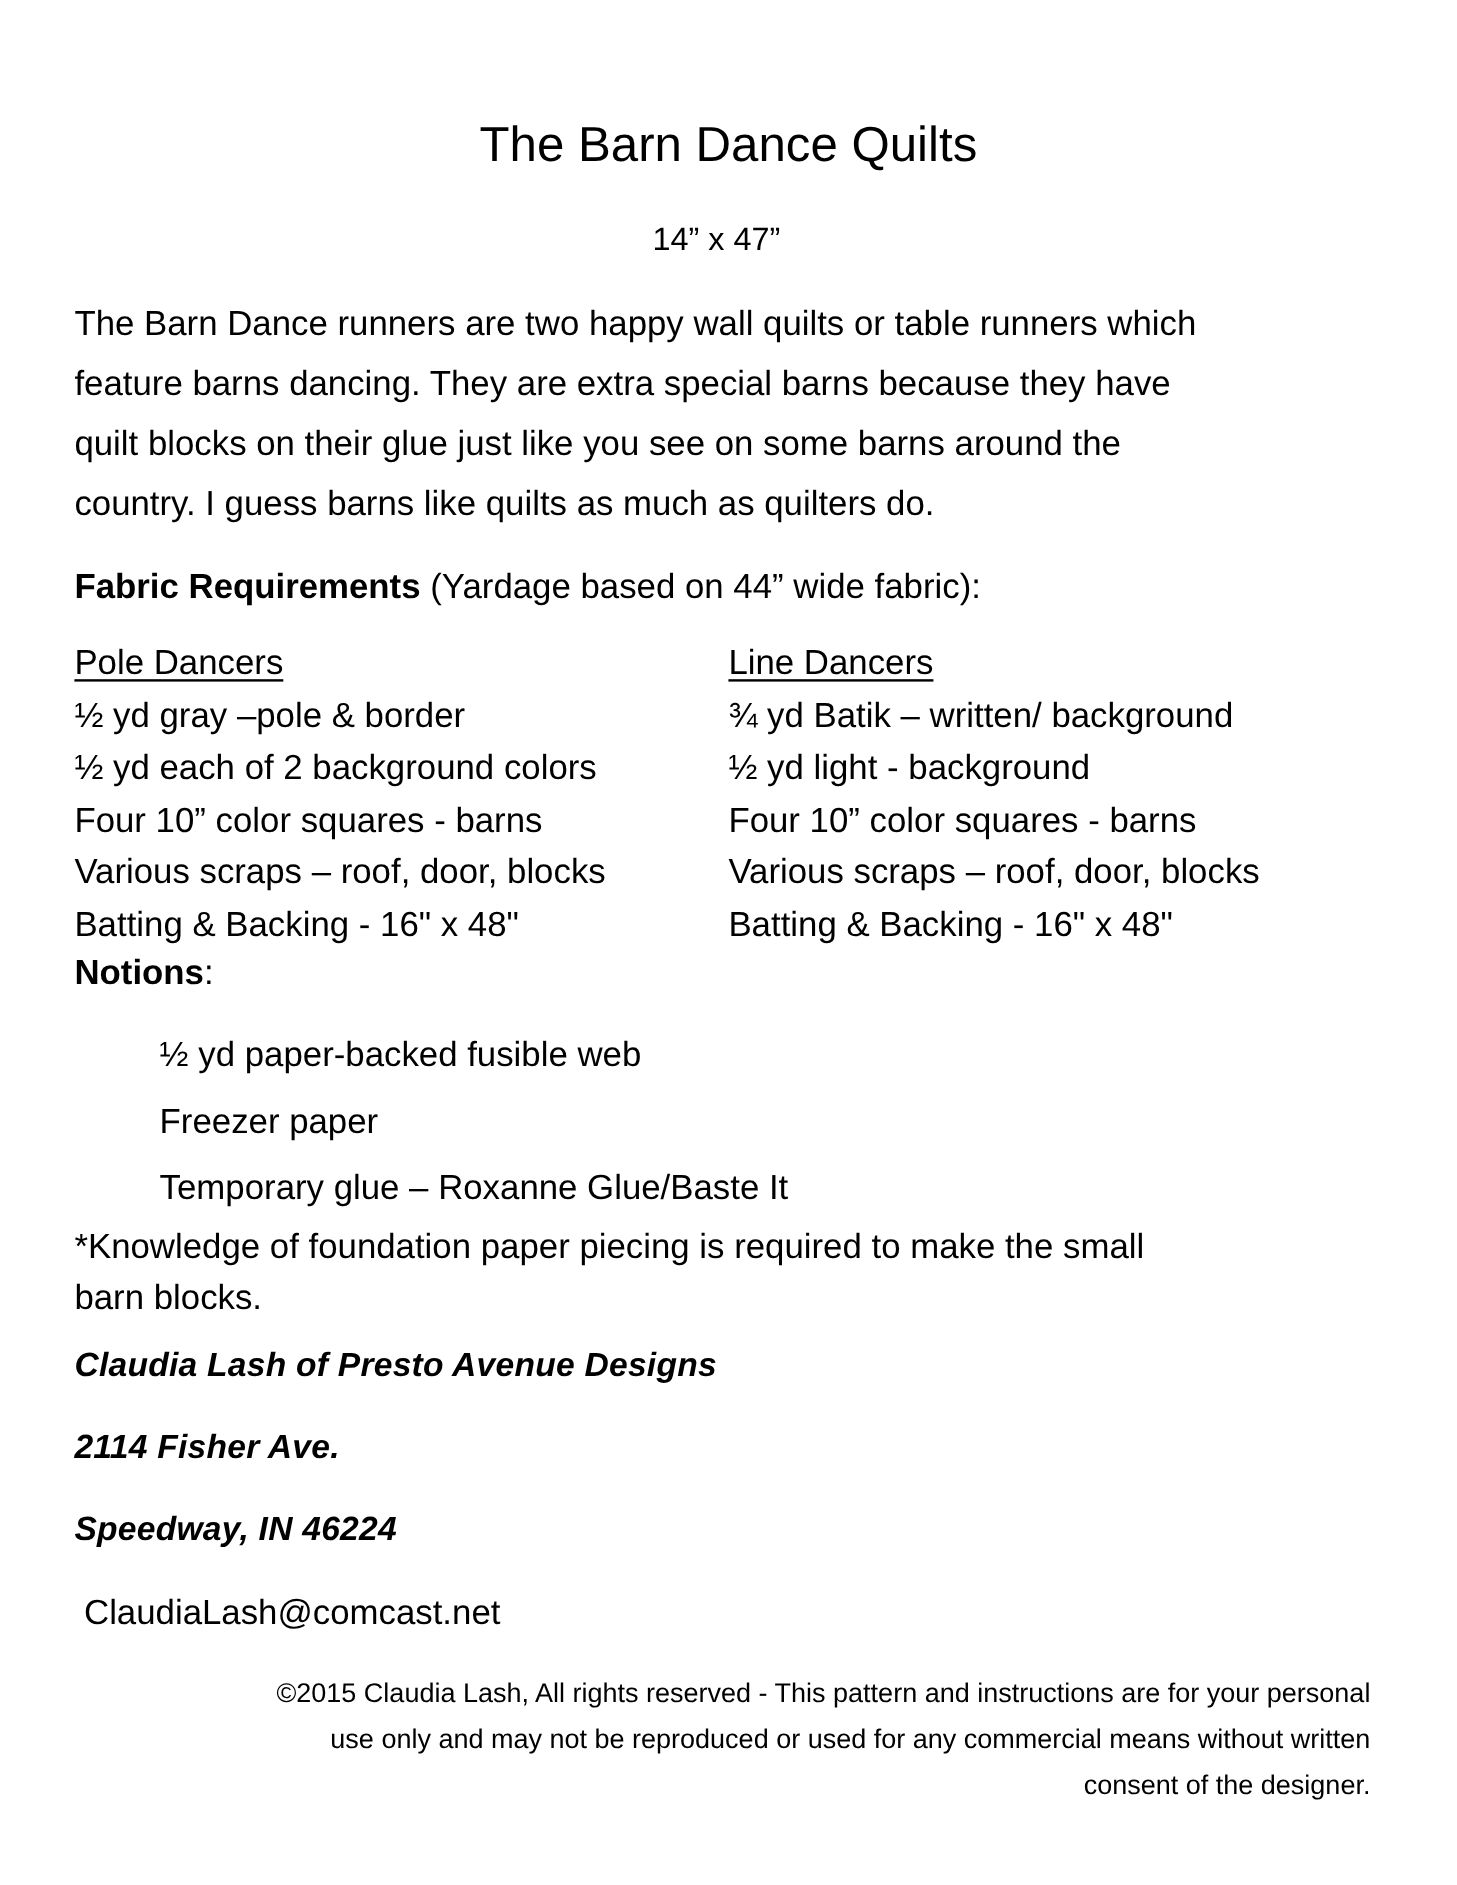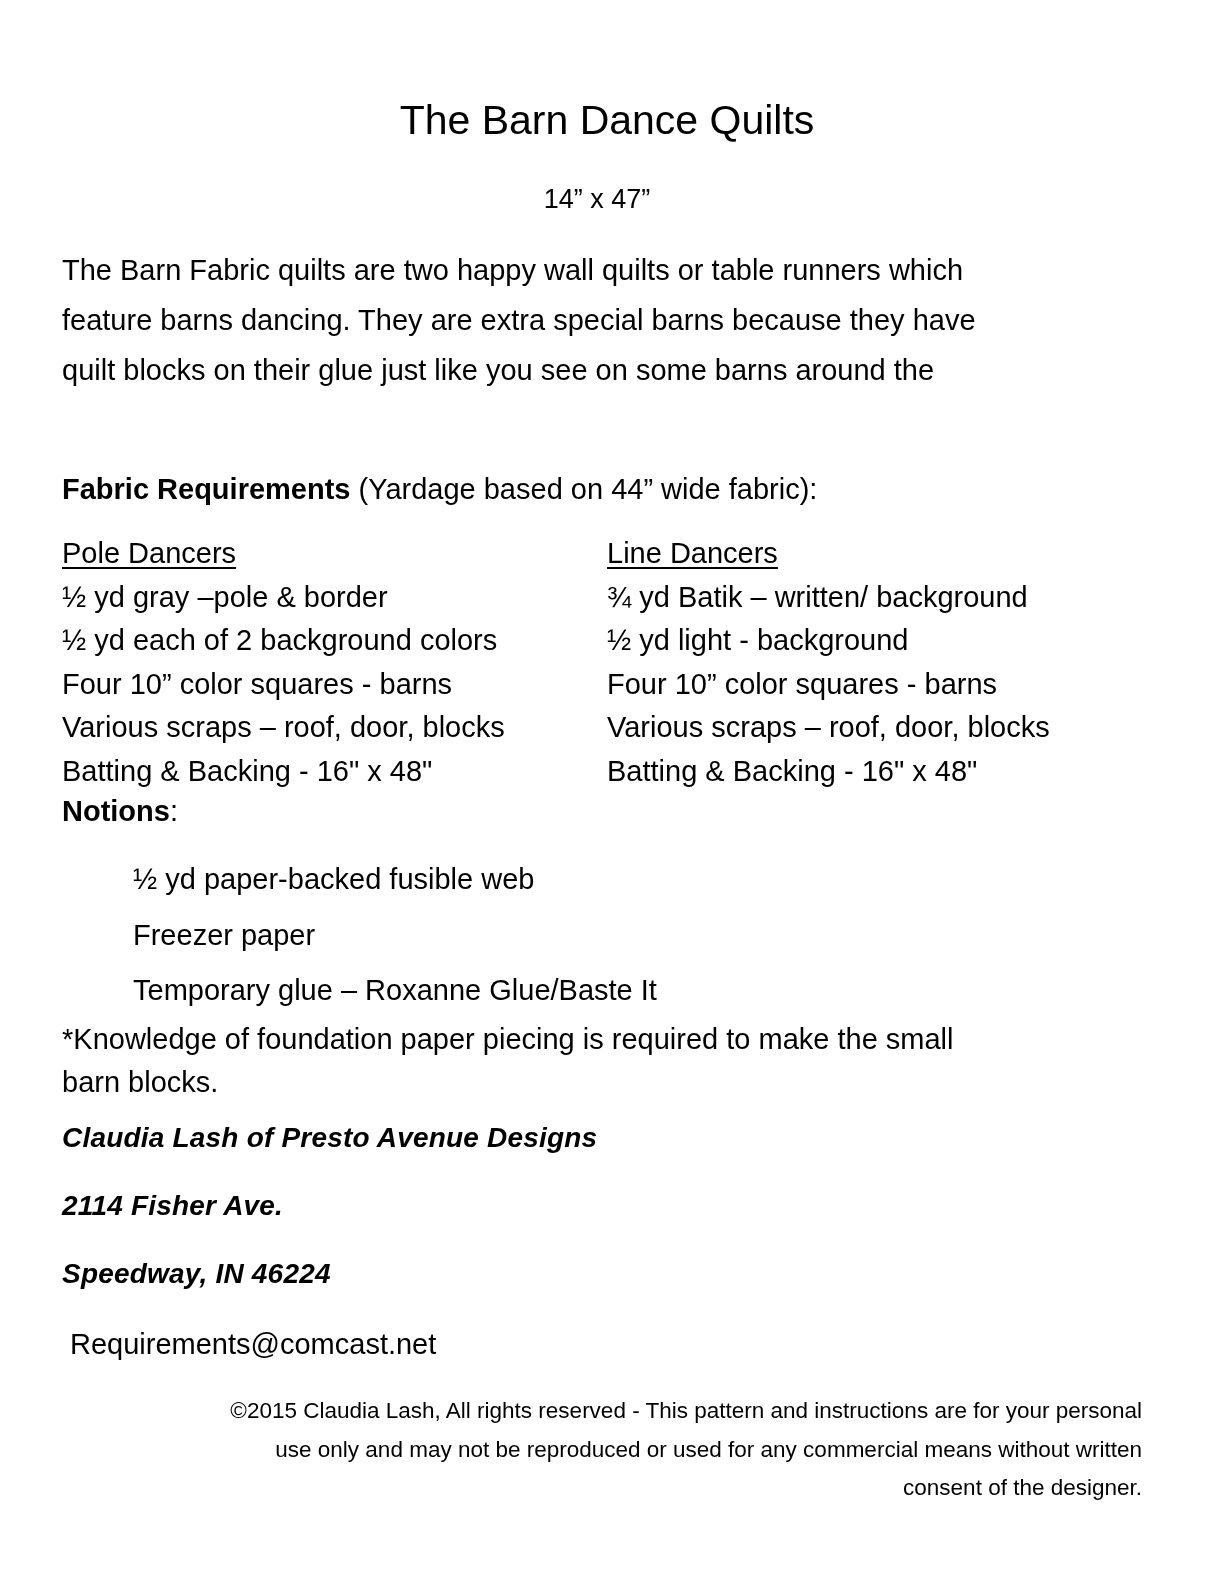--- a/index.html
+++ b/index.html
@@ -57,23 +57,24 @@
     }
     .copyright .line { display: block; white-space: nowrap; }
   </style>
 </head>
 <body>
 
 <div class="abs title">The Barn Dance Quilts</div>
 <div class="abs subtitle">14” x 47”</div>
 
 <div class="abs intro">
-  <span class="line">The Barn Fabric quilts are two happy wall quilts or table runners which</span>
+  <span class="line">The Barn Dance runners are two happy wall quilts or table runners which</span>
   <span class="line">feature barns dancing.  They are extra special barns because they have</span>
   <span class="line">quilt blocks on their glue just like you see on some barns around the</span>
+  <span class="line">country.  I guess barns like quilts as much as quilters do.</span>
 </div>
 
 <div class="abs fabric-heading"><b>Fabric Requirements</b><span> (Yardage based on 44” wide fabric):</span></div>
 
 <div class="abs col left">
   <span class="hdr">Pole Dancers</span>
   <span class="item">½ yd gray –pole &amp; border</span>
   <span class="item">½ yd each of 2 background colors</span>
   <span class="item">Four 10” color squares - barns</span>
   <span class="item">Various scraps – roof, door, blocks</span>
@@ -98,19 +99,19 @@
 </div>
 
 <div class="abs note">
   <span class="line">*Knowledge of foundation paper piecing is required to make the small</span>
   <span class="line">barn blocks.</span>
 </div>
 
 <div class="abs script s1">Claudia Lash of Presto Avenue Designs</div>
 <div class="abs script s2">2114 Fisher Ave.</div>
 <div class="abs script s3">Speedway, IN 46224</div>
-<div class="abs email">Requirements@comcast.net</div>
+<div class="abs email">ClaudiaLash@comcast.net</div>
 
 <div class="abs copyright">
   <span class="line">©2015 Claudia Lash, All rights reserved -  This pattern and instructions are for your personal</span>
   <span class="line">use only and may not be reproduced or used for any commercial means without written</span>
   <span class="line">consent of the designer.</span>
 </div>
 
 </body></html>

